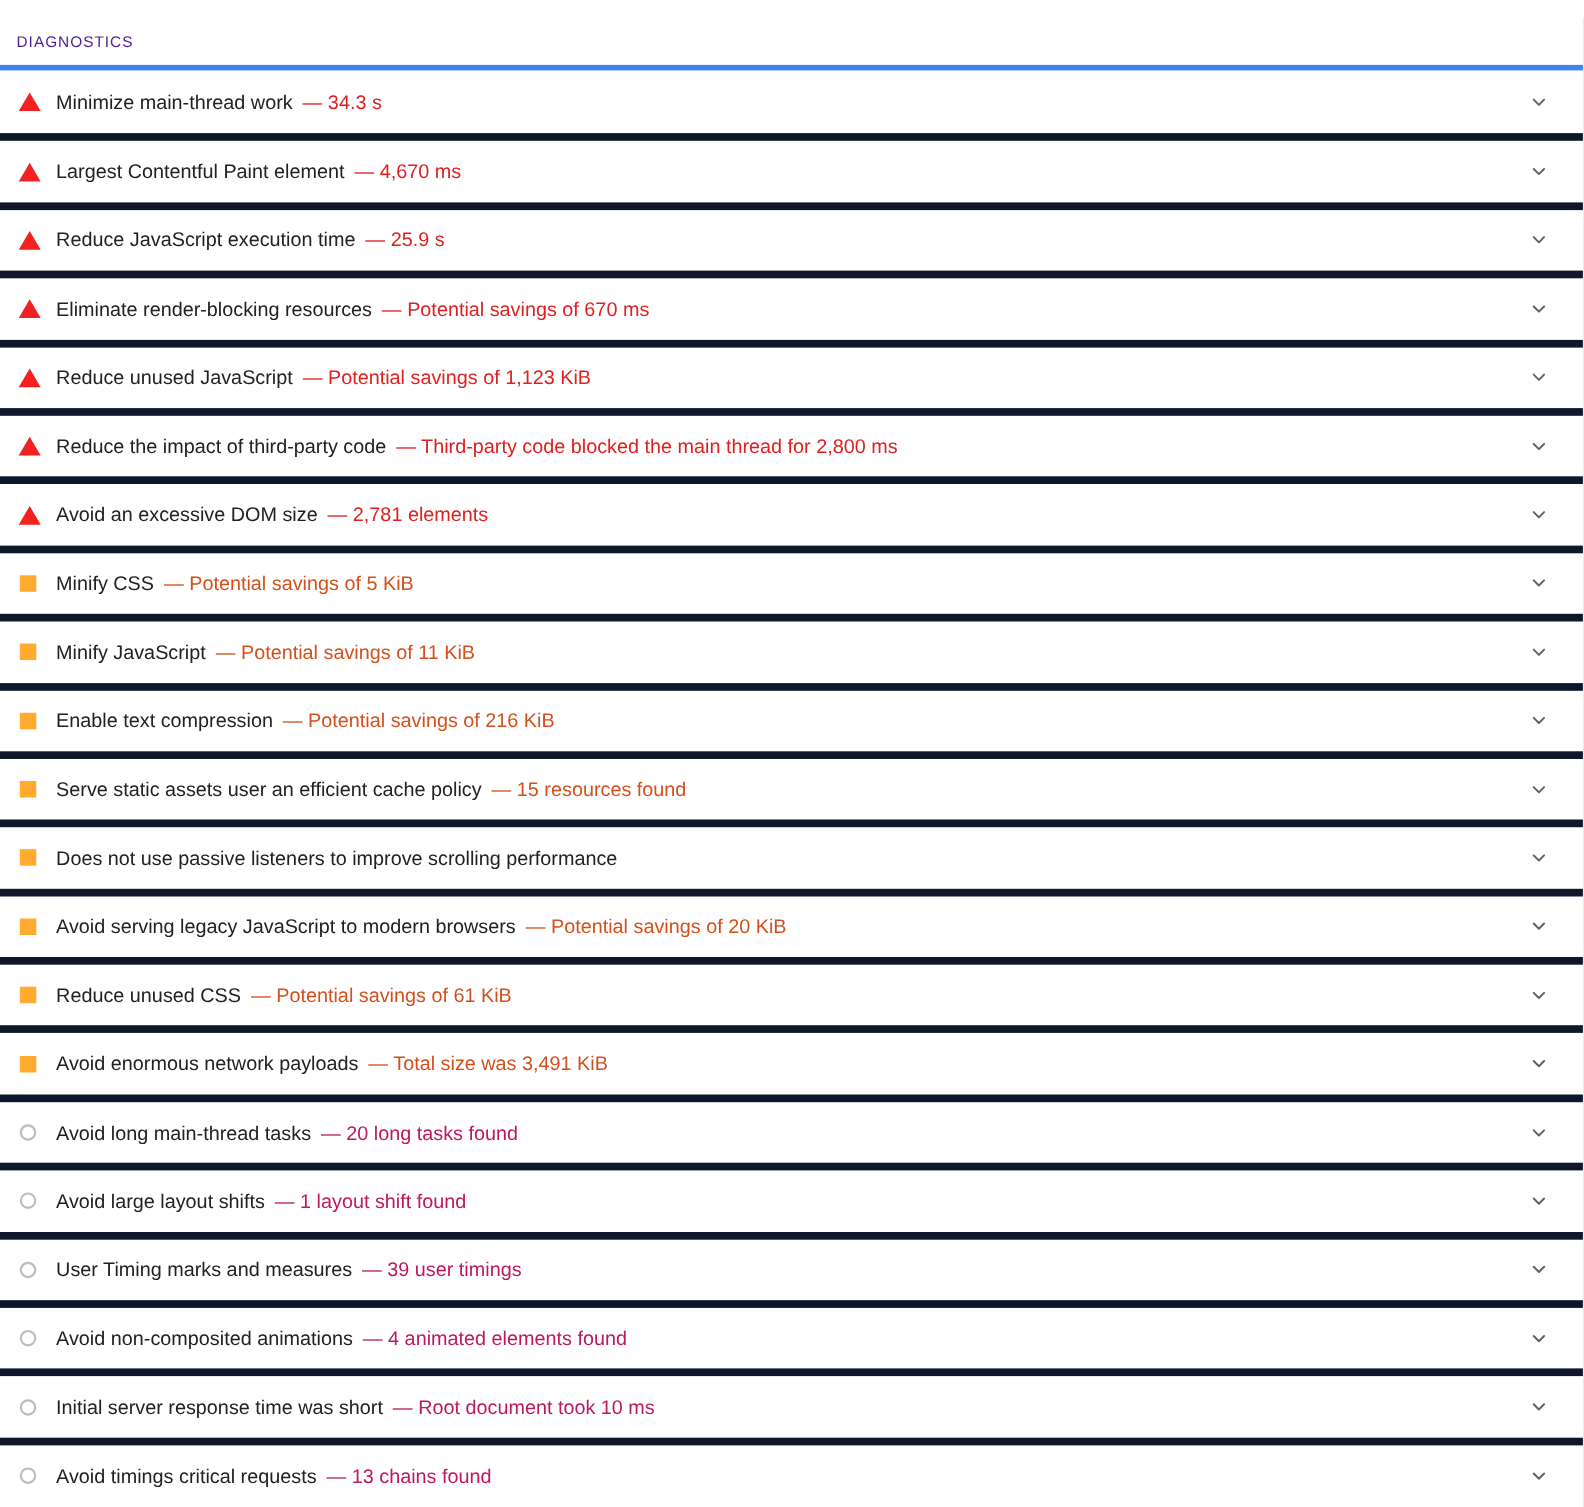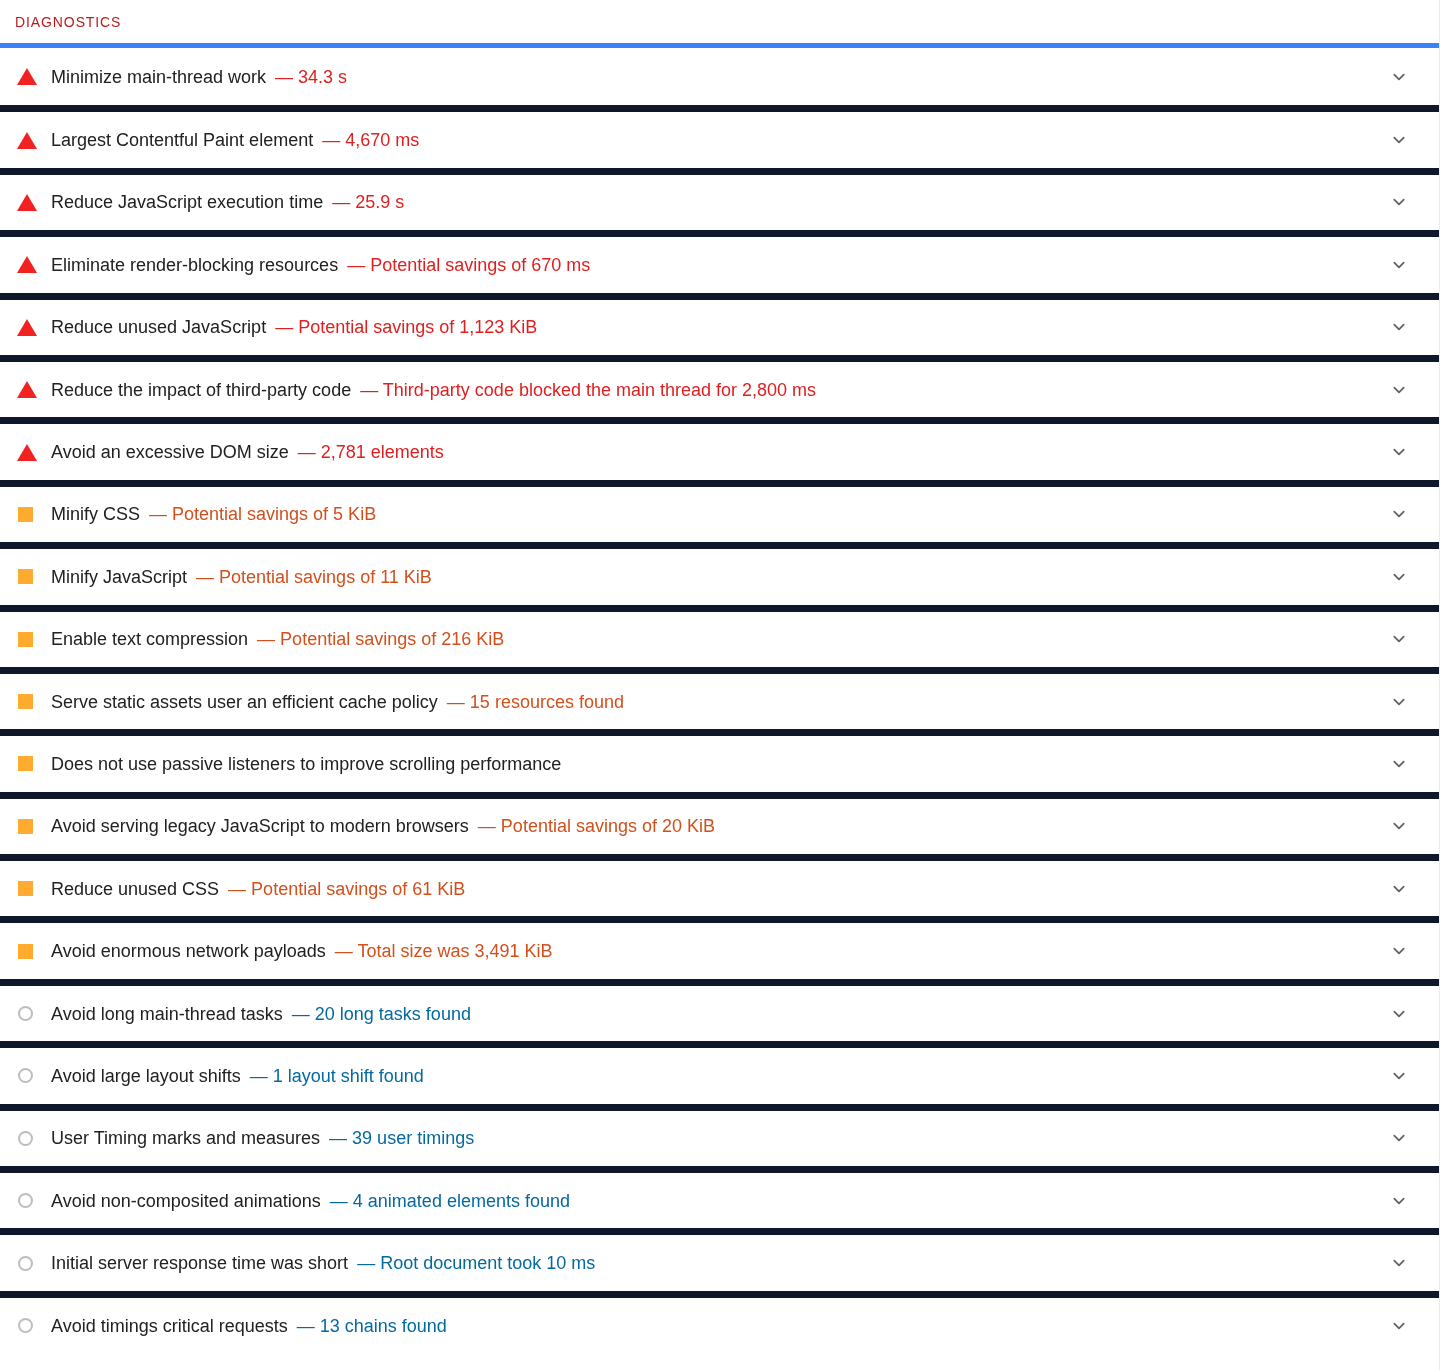--- a/index.html
+++ b/index.html
@@ -21,25 +21,26 @@
     width: 1440px;
     height: 1370px;
     background: #fff;
     border-right: 1px solid #ebebeb;
     position: relative;
   }
 
   #section-header {
     font-size: 14px;
     letter-spacing: 0.9px;
-    color: #b91c1c;
+    color: #4c1d95;
     font-weight: 400;
     padding: 13px 0 12px 15px;
     line-height: 18px;
     text-transform: uppercase;
+    margin-top: 16px;
   }
 
   #audit-list {
     margin: 0;
     padding: 0;
     list-style: none;
   }
 
   .audit-row {
     position: relative;
@@ -108,21 +109,21 @@
   }
 
   .audit-value {
     margin-left: 9px;
     font-weight: 400;
   }
   .audit-value:empty { display: none; }
 
   .sev-error .audit-value { color: #e02020; }
   .sev-warn  .audit-value { color: #d2501c; text-align: center; }
-  .sev-info  .audit-value { color: #0369a1; }
+  .sev-info  .audit-value { color: #be185d; }
 
   .audit-chevron {
     flex: 0 0 auto;
     width: 60px;
     display: flex;
     align-items: center;
     justify-content: center;
     margin-right: 10px;
   }
   .audit-chevron svg { display: block; }

